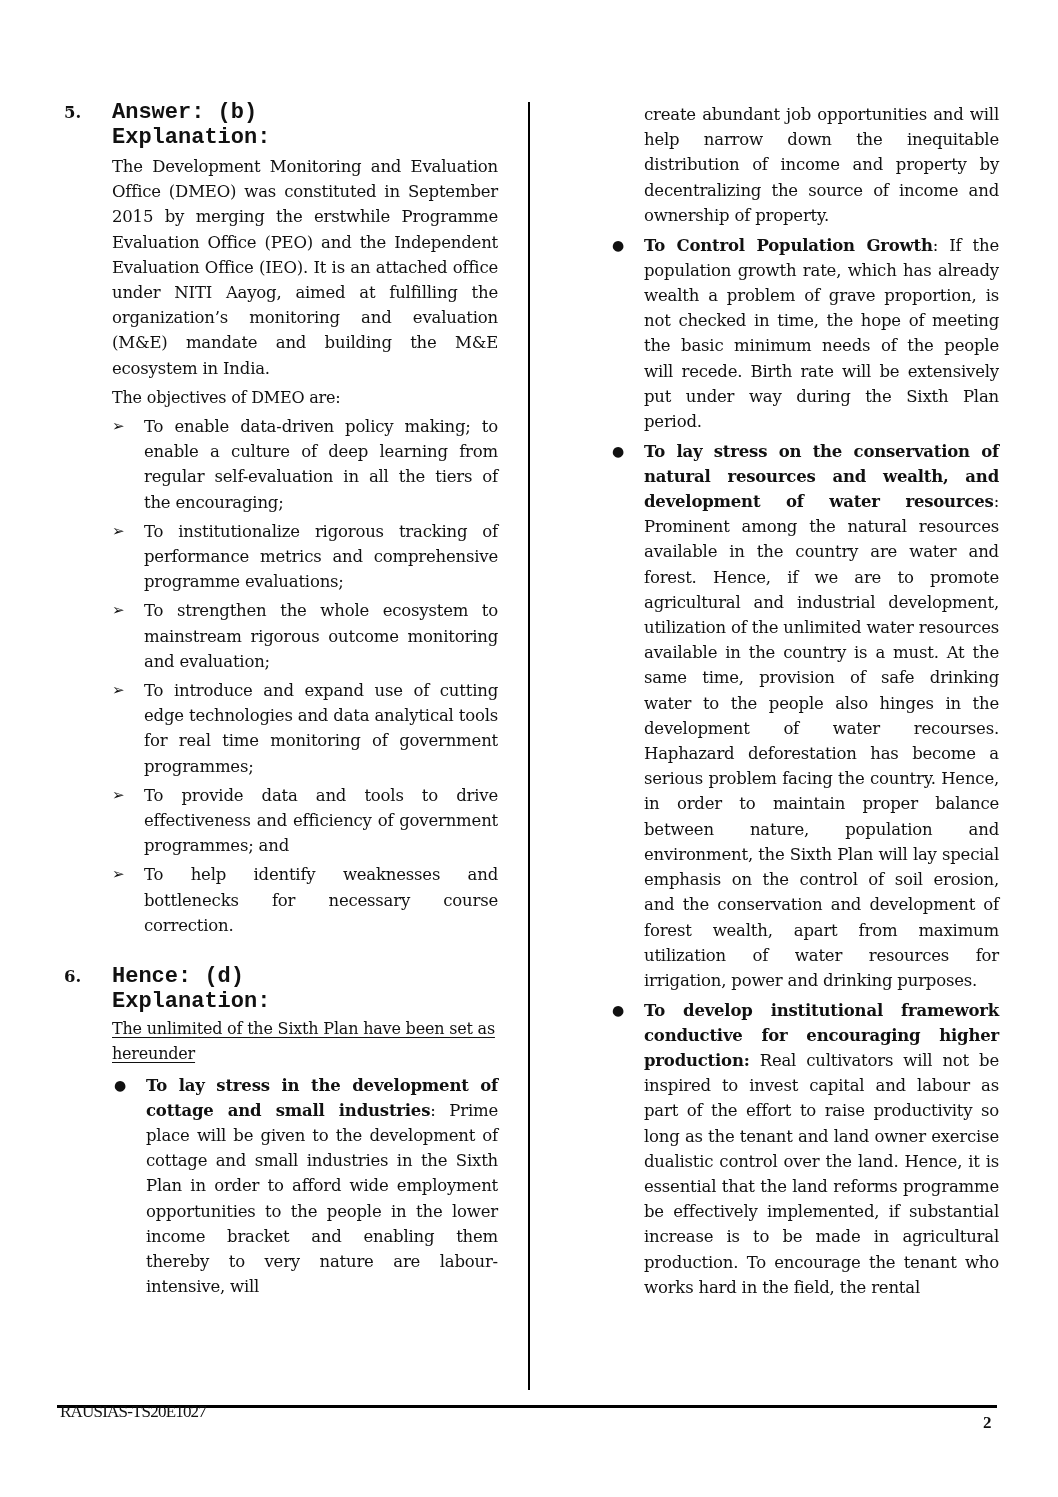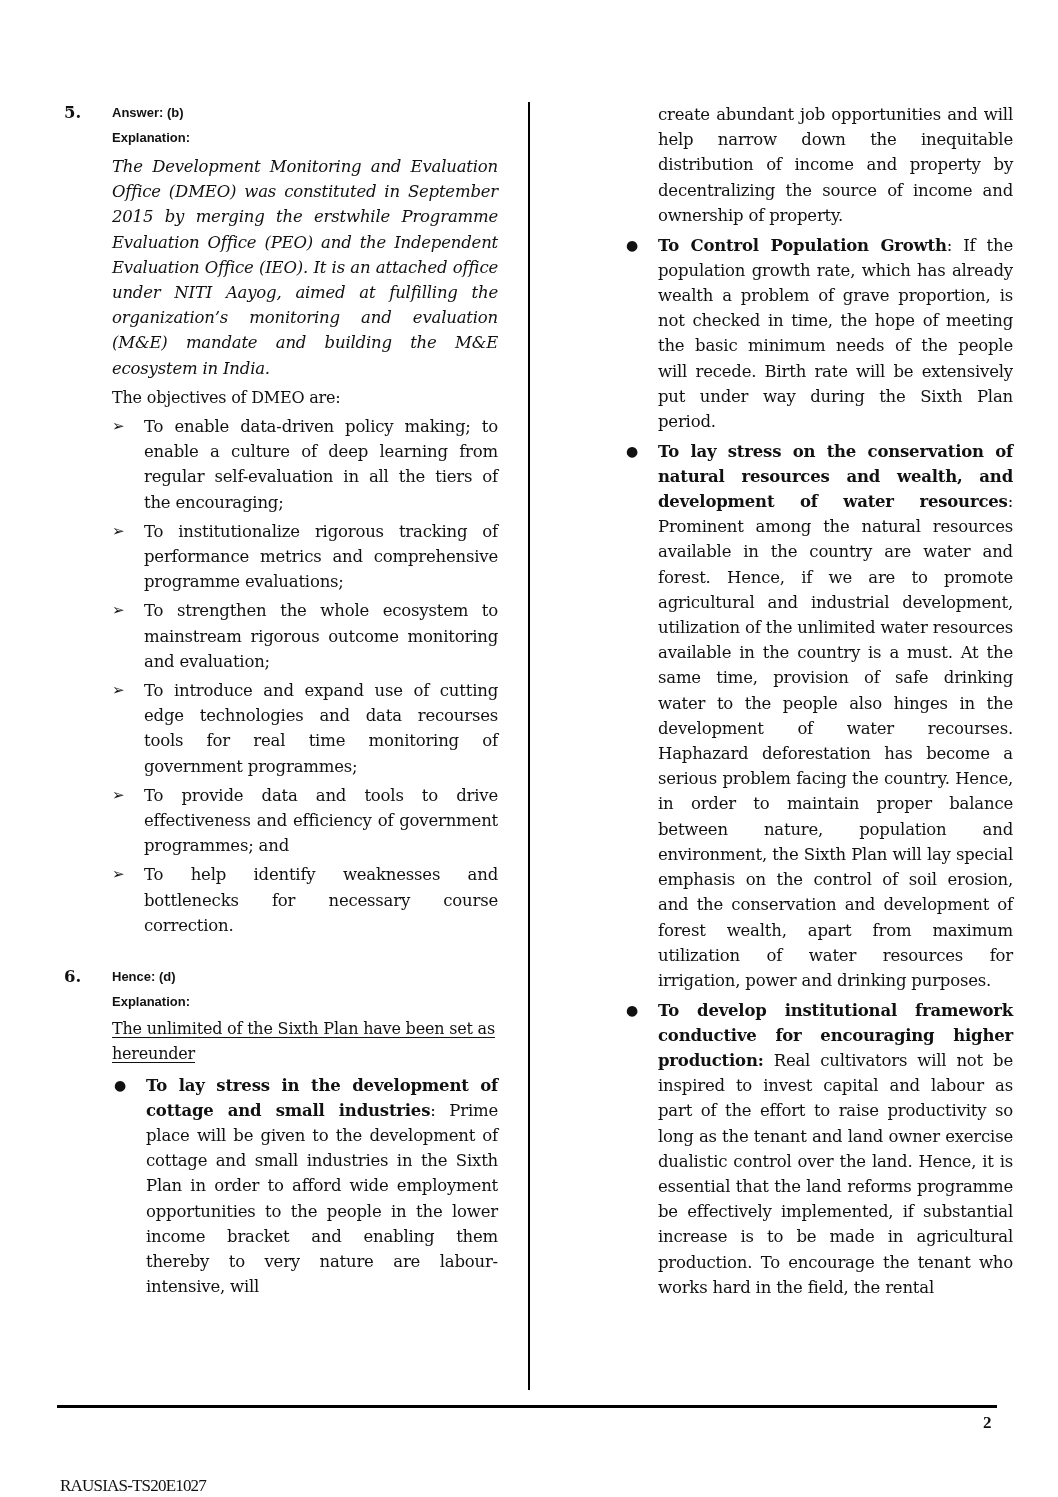--- a/index.html
+++ b/index.html
@@ -1,64 +1,64 @@
 <!DOCTYPE html>
 <html><head>
   <meta charset="utf-8">
   <style>
     html, body { margin: 0; padding: 0; background: #ffffff; }
     body { width: 1058px; height: 1497px; position: relative; overflow: hidden; color: #111; }
     .page { position: absolute; left: 0; top: 0; width: 1058px; height: 1497px; }
     .col { position: absolute; top: 100px; }
     .col-left { left: 62px; width: 436px; }
-    .col-right { left: 624px; width: 389px; }
+    .col-right { left: 610px; width: 389px; }
     .divider { position: absolute; left: 528px; top: 102px; width: 2px; height: 1288px; background: #000; }
     .qblock { position: relative; font-family: "Liberation Serif", serif; }
     .qnum { position: absolute; left: 2px; top: 0; font-family: "DejaVu Serif", serif; font-weight: bold; font-size: 16.5px; line-height: 25px; }
     .qbody { margin-left: 50px; }
-    .answer, .expl { font-family: Liberation Sans, sans-serif; font-weight: bold; font-size: 13px; line-height: 25px; }
-    .para { font-family: "DejaVu Serif", serif; font-size: 16.5px; line-height: 25.2px; text-align: justify; margin: 4px 0 4px 0; letter-spacing: -0.2px; font-style: italic; }
+    .answer, .expl { font-family: Liberation Mono, monospace; font-weight: bold; font-size: 22px; line-height: 25px; }
+    .para { font-family: "DejaVu Serif", serif; font-size: 16.5px; line-height: 25.2px; text-align: justify; margin: 4px 0 4px 0; letter-spacing: -0.2px; }
     .intro { font-family: "DejaVu Serif", serif; font-size: 16px; line-height: 25.2px; margin: 2px 0 4px 0; letter-spacing: -0.2px;}
     .underline { text-decoration: underline; text-underline-offset: 3px; }
 
     ul.arrow { list-style: none; margin: 0; padding: 0; }
     ul.arrow li { position: relative; padding-left: 32px; font-family: "DejaVu Serif", serif; font-size: 16.5px; line-height: 25.2px; text-align: justify; margin-bottom: 4px; letter-spacing: -0.2px; }
     ul.arrow li .mk { position: absolute; left: 0; top: 0; font-size: 15px; }
 
     ul.dot { list-style: none; margin: 0; padding: 0; }
     ul.dot li { position: relative; padding-left: 34px; font-family: "DejaVu Serif", serif; font-size: 16.5px; line-height: 25.2px; text-align: justify; margin-bottom: 4.5px; letter-spacing: -0.2px; }
     ul.dot li .mk { position: absolute; left: 2px; top: 0; font-size: 14px; }
     ul.dot li b { font-weight: bold; }
 
     .col-right ul.dot li { padding-left: 34px; }
     .cont { font-family: "DejaVu Serif", serif; font-size: 16.5px; line-height: 25.2px; text-align: justify; margin: 0 0 4.5px 34px; letter-spacing: -0.2px; }
 
     .footer-rule { position: absolute; left: 57px; top: 1405px; width: 940px; height: 3px; background: #000; }
-    .footer-code { position: absolute; left: 60px; top: 1476px; font-family: "Liberation Serif", serif; font-size: 17px; letter-spacing: -0.8px; }
+    .footer-code { position: absolute; left: 60px; top: 1402px; font-family: "Liberation Serif", serif; font-size: 17px; letter-spacing: -0.8px; }
     .footer-page { position: absolute; left: 983px; top: 1413px; font-family: "Liberation Serif", serif; font-size: 17px; font-weight: bold; }
   </style>
 </head>
 <body>
 
 <div class="page">
 
   <div class="col col-left">
 
     <div class="qblock">
       <div class="qnum">5.</div>
       <div class="qbody">
         <div class="answer">Answer: (b)</div>
         <div class="expl">Explanation:</div>
         <p class="para">The Development Monitoring and Evaluation Office (DMEO) was constituted in September 2015 by merging the erstwhile Programme Evaluation Office (PEO) and the Independent Evaluation Office (IEO). It is an attached office under NITI Aayog, aimed at fulfilling the organization’s monitoring and evaluation (M&amp;E) mandate and building the M&amp;E ecosystem in India.</p>
         <div class="intro">The objectives of DMEO are:</div>
         <ul class="arrow">
           <li><span class="mk">➢</span><span>To enable data-driven policy making; to enable a culture of deep learning from regular self-evaluation in all the tiers of the encouraging;</span></li>
           <li><span class="mk">➢</span><span>To institutionalize rigorous tracking of performance metrics and comprehensive programme evaluations;</span></li>
           <li><span class="mk">➢</span><span>To strengthen the whole ecosystem to mainstream rigorous outcome monitoring and evaluation;</span></li>
-          <li><span class="mk">➢</span><span>To introduce and expand use of cutting edge technologies and data recourses tools for real time monitoring of government programmes;</span></li>
+          <li><span class="mk">➢</span><span>To introduce and expand use of cutting edge technologies and data analytical tools for real time monitoring of government programmes;</span></li>
           <li><span class="mk">➢</span><span>To provide data and tools to drive effectiveness and efficiency of government programmes; and</span></li>
           <li><span class="mk">➢</span><span>To help identify weaknesses and bottlenecks for necessary course correction.</span></li>
         </ul>
       </div>
     </div>
 
     <div class="qblock" style="margin-top: 26px;">
       <div class="qnum">6.</div>
       <div class="qbody">
         <div class="answer">Hence: (d)</div>

